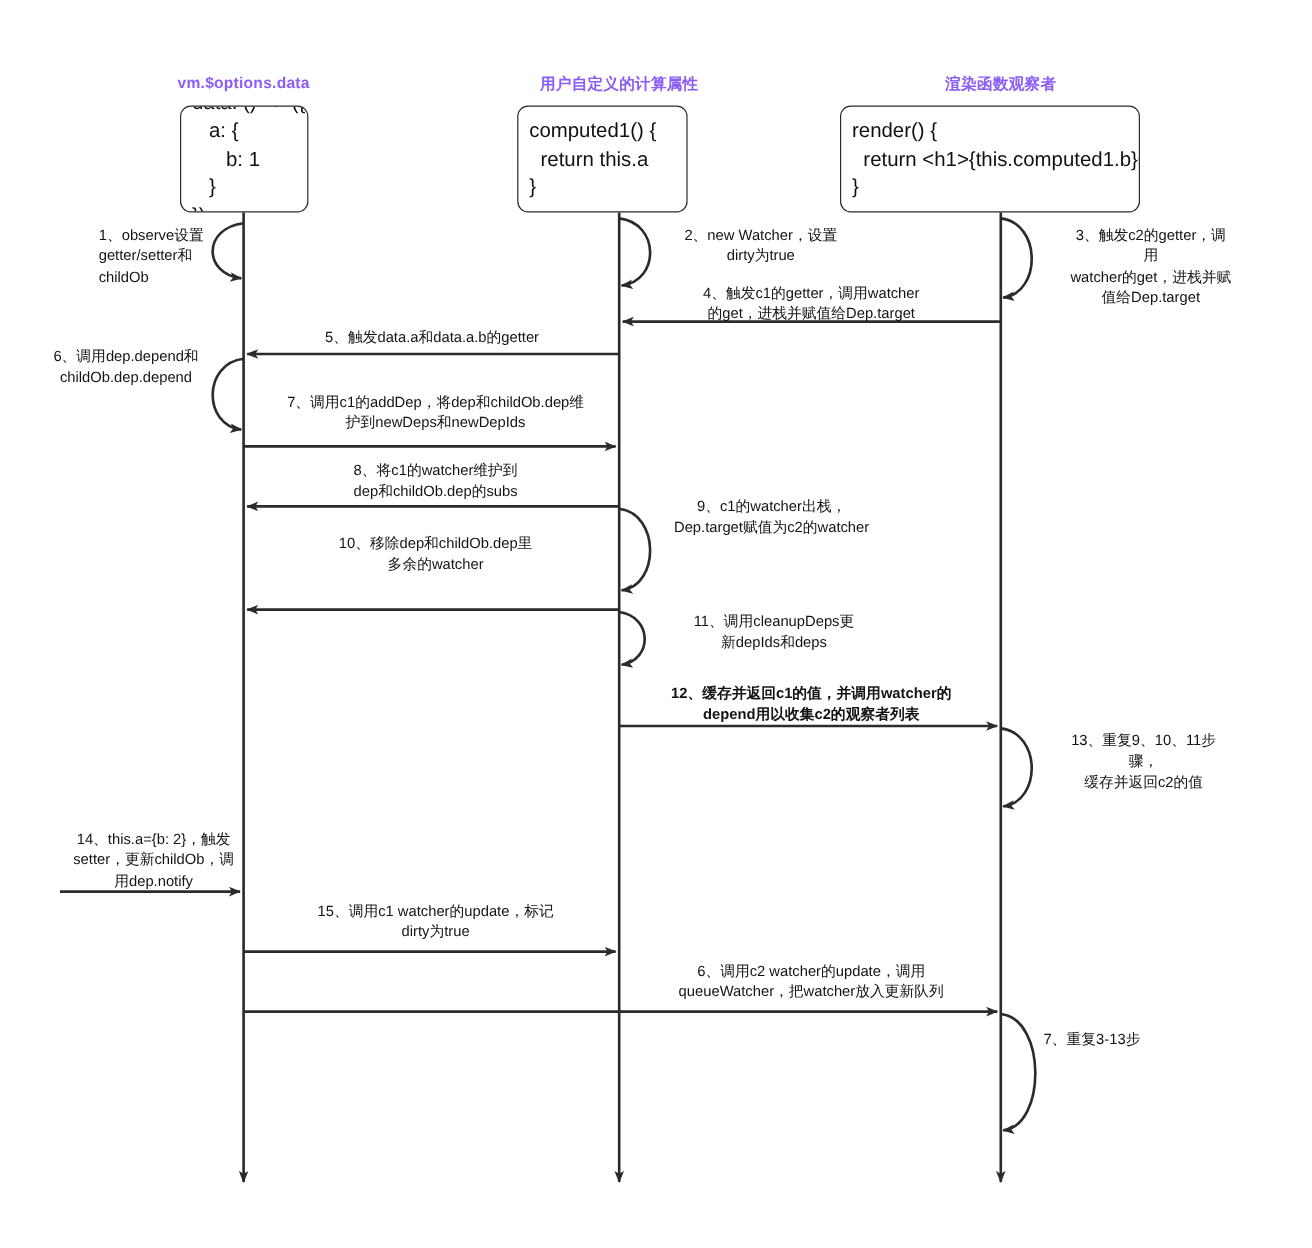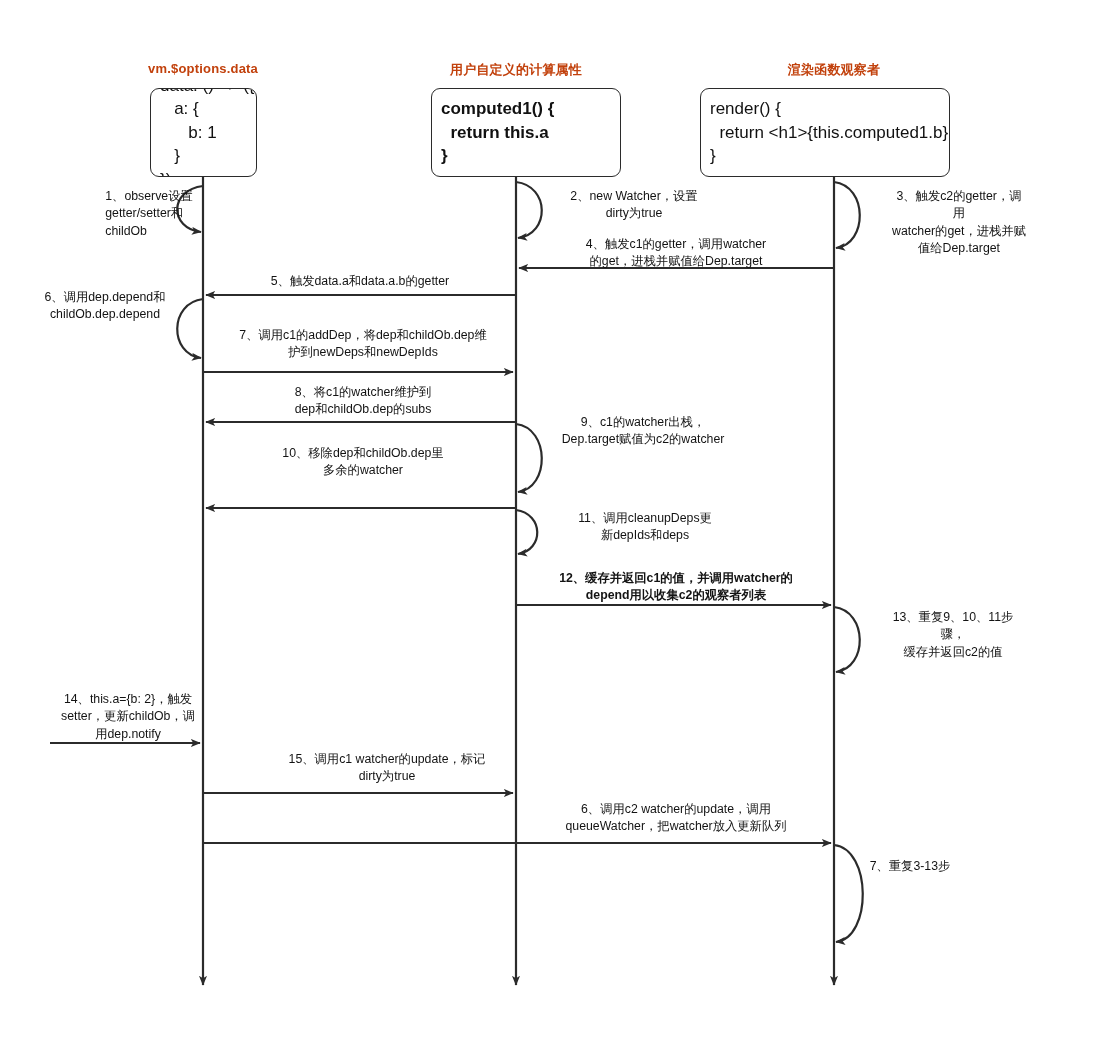--- a/index.html
+++ b/index.html
@@ -22,21 +22,21 @@
     position: absolute;
     left: 0;
     top: 0;
     width: 1093px;
     height: 1040px;
   }
   .lifeline-title {
     position: absolute;
     font-size: 13px;
     font-weight: bold;
-    color: #c2410c;
+    color: #8b5cf6;
     text-align: center;
     white-space: nowrap;
     transform: translateX(-50%);
     letter-spacing: 0.2px;
   }
   .actor-box {
     position: absolute;
     box-sizing: border-box;
     border: 1.6px solid #2b2b2b;
     border-radius: 9px;
@@ -105,29 +105,29 @@
       <div class="lifeline-title" style="left: 203px; top: 61px;">vm.$options.data</div>
       <div class="lifeline-title" style="left: 516px; top: 61px;">用户自定义的计算属性</div>
       <div class="lifeline-title" style="left: 834px; top: 61px;">渲染函数观察者</div>
     </div>
   <div id="boxes-layer">
       <div class="actor-box" style="left: 150px; top: 88px; width: 107px; height: 89px;"><div class="code">data: () =&gt; ({
    a: {
       b: 1
    }
 })</div></div>
-      <div class="actor-box" style="left: 431px; top: 88px; width: 190px; height: 89px; font-weight: bold;"><div class="code">computed1() {
+      <div class="actor-box" style="left: 431px; top: 88px; width: 142px; height: 89px;"><div class="code">computed1() {
   return this.a
 }</div></div>
       <div class="actor-box" style="left: 700px; top: 88px; width: 250px; height: 89px;"><div class="code">render() {
   return &lt;h1&gt;{this.computed1.b}&lt;/h1&gt;
 }</div></div>
     </div>
   <div id="labels-layer">
-      <div class="msg-label align-left" style="left: 126px; top: 188px; margin-left: 23px;">1、observe设置
+      <div class="msg-label align-left" style="left: 126px; top: 188px;">1、observe设置
 getter/setter和
 childOb</div>
       <div class="msg-label align-center" style="left: 634px; top: 188px;">2、new Watcher，设置
 dirty为true</div>
       <div class="msg-label align-center" style="left: 959px; top: 188px;">3、触发c2的getter，调用
 watcher的get，进栈并赋
 值给Dep.target</div>
       <div class="msg-label align-center" style="left: 676px; top: 236px;">4、触发c1的getter，调用watcher
 的get，进栈并赋值给Dep.target</div>
       <div class="msg-label align-center" style="left: 360px; top: 273px;">5、触发data.a和data.a.b的getter</div>
@@ -143,20 +143,20 @@
 多余的watcher</div>
       <div class="msg-label align-center" style="left: 645px; top: 510px;">11、调用cleanupDeps更
 新depIds和deps</div>
       <div class="msg-label align-center" style="left: 676px; top: 570px; font-weight: bold;">12、缓存并返回c1的值，并调用watcher的
 depend用以收集c2的观察者列表</div>
       <div class="msg-label align-center" style="left: 953px; top: 609px;">13、重复9、10、11步骤，
 缓存并返回c2的值</div>
       <div class="msg-label align-center" style="left: 128px; top: 691px;">14、this.a={b: 2}，触发
 setter，更新childOb，调
 用dep.notify</div>
-      <div class="msg-label align-center" style="left: 363px; top: 751px; margin-left: 24px;">15、调用c1 watcher的update，标记
+      <div class="msg-label align-center" style="left: 363px; top: 751px;">15、调用c1 watcher的update，标记
 dirty为true</div>
       <div class="msg-label align-center" style="left: 676px; top: 801px;">6、调用c2 watcher的update，调用
 queueWatcher，把watcher放入更新队列</div>
       <div class="msg-label align-left" style="left: 910px; top: 858px;">7、重复3-13步</div>
     </div>
 
 </div>
 
 </body></html>

